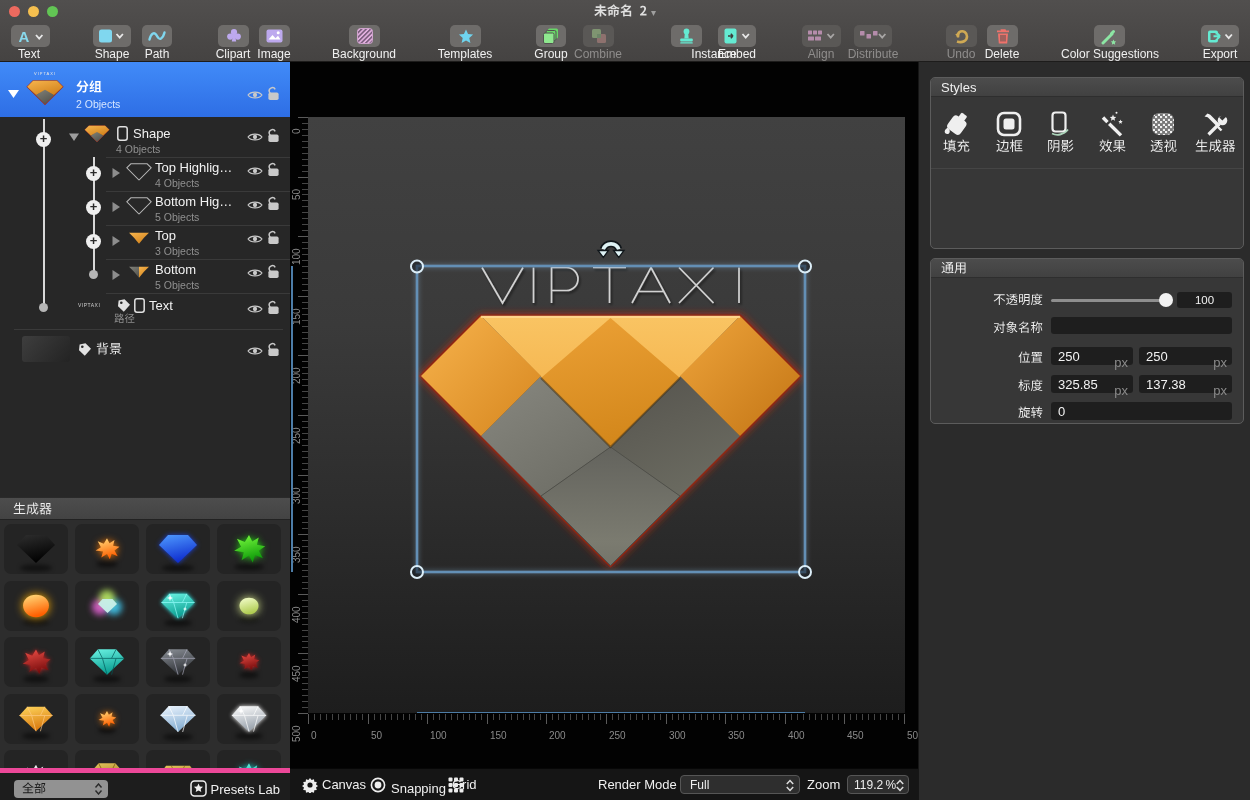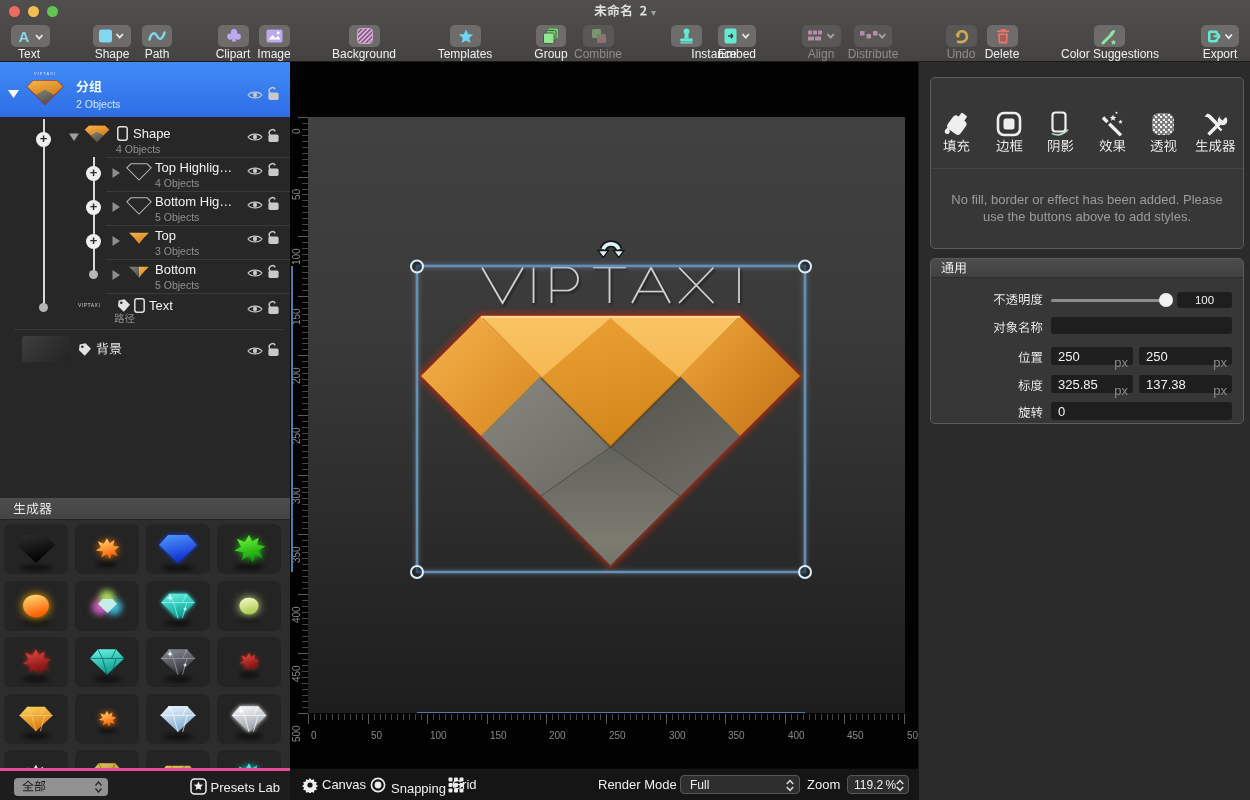--- a/index.html
+++ b/index.html
@@ -26,21 +26,21 @@
 .pluscirc{position:absolute;width:15px;height:15px;border-radius:50%;background:#efefef;color:#2a2a2a;font-size:13px;font-weight:bold;text-align:center;line-height:14px}
 .dotcirc{position:absolute;width:9px;height:9px;border-radius:50%;background:#b5b5b5}
 .disc{position:absolute}
 
 #genhead{left:0;top:435px;width:290px;height:23px;background:linear-gradient(#4d4d4d,#434343);border-top:1px solid #2a2a2a;border-bottom:1px solid #222}
 #genhead .cjk{margin:4px 0 0 13px}
 #palette{left:0;top:458px;width:290px;height:248px;background:#2d2d2d}
 .cell{position:absolute;width:64px;height:50px;border-radius:7px;background:#242424}
 .cell svg{position:absolute;left:50%;top:50%;transform:translate(-50%,-50%)}
 
-#leftbar{left:0;top:768px;width:290px;height:32px;background:#1d1d1d;border-top:3px solid #ec4899}
+#leftbar{left:0;top:768px;width:290px;height:32px;background:#1d1d1d;border-top:5px solid #ec4899}
 #allsel{position:absolute;left:14px;top:7px;width:94px;height:18px;border-radius:4px;background:#929292;color:#1c1c1c;font-size:12px}
 #presets{position:absolute;left:190px;top:7px;color:#efefef;font-size:13px}
 
 #canvas{left:290px;top:62px;width:628px;height:706px;background:#020202;overflow:hidden}
 #doc{position:absolute;left:18px;top:55px;width:597px;height:596px;background:linear-gradient(180deg,#414141 0%,#3a3a3a 35%,#2d2d2d 65%,#1d1d1d 100%)}
 .rnum{position:absolute;font-size:10px;color:#8a8a8a}
 .rnumv{position:absolute;font-size:10px;color:#8a8a8a;transform:rotate(-90deg);transform-origin:left top}
 
 #bottombar{left:290px;top:768px;width:628px;height:32px;background:#151515;border-top:1px solid #070707;color:#f0f0f0;font-size:13px}
 .bbox{position:absolute;height:19px;background:#2e2e2e;border:1px solid #565656;border-radius:4px;color:#eee;font-size:12px}
@@ -854,20 +854,21 @@
  <span style="position:absolute;left:517px;top:8px">Zoom</span>
  <div class="bbox" style="left:557px;top:6px;width:62px">
         <span style="position:absolute;left:6px;top:2px">119.2 %</span>
         <svg style="position:absolute;right:3px;top:2.5px" width="10" height="13" viewBox="0 0 10 13">
           <path d="M1.8 5L5 1.5 8.2 5M1.8 8L5 11.5 8.2 8" stroke="#ddd" stroke-width="1.5" fill="none"></path>
         </svg>
       </div>
 </div>
 <div id="rightpanel" class="abs">
  <div class="rbox" style="top:15px;height:172px">
+  <div class="rhead">Styles</div>
   <div class="sicon" style="left:-2px;top:33px">
           <svg width="29" height="26" viewBox="0 0 29 26">
             <g transform="rotate(36 15 13)" fill="#efefef">
               <rect x="7.5" y="6" width="16" height="16" rx="4"></rect>
               <rect x="12" y="0.8" width="7" height="6.5" rx="1.4"></rect>
             </g>
             <path d="M5.6 16.8c2.6 1.5 3 5.2.6 6.1-1.8.7-3.8-.7-3.5-2.6.2-1.5 1.5-2.6 2.9-3.5z" fill="#efefef"></path>
           </svg>
           <svg class="cjk " width="27.0" height="14.3" viewBox="0 -880 2000 1060" style="vertical-align:-1.6px">
             <g fill="#f0f0f0" transform="scale(1 -1)">
@@ -944,21 +945,20 @@
           </svg>
           <svg class="cjk " width="40.5" height="14.3" viewBox="0 -880 3000 1060" style="vertical-align:-1.6px">
             <g fill="#f0f0f0" transform="scale(1 -1)">
               <path transform="translate(0 0)" d="M239 824C201 681 136 542 54 453C73 443 106 421 121 408C159 453 194 510 226 573H463V352H165V280H463V25H55V-48H949V25H541V280H865V352H541V573H901V646H541V840H463V646H259C281 697 300 752 315 807Z"></path>
               <path transform="translate(1000 0)" d="M544 839C544 782 546 725 549 670H128V389C128 259 119 86 36 -37C54 -46 86 -72 99 -87C191 45 206 247 206 388V395H389C385 223 380 159 367 144C359 135 350 133 335 133C318 133 275 133 229 138C241 119 249 89 250 68C299 65 345 65 371 67C398 70 415 77 431 96C452 123 457 208 462 433C462 443 463 465 463 465H206V597H554C566 435 590 287 628 172C562 96 485 34 396 -13C412 -28 439 -59 451 -75C528 -29 597 26 658 92C704 -11 764 -73 841 -73C918 -73 946 -23 959 148C939 155 911 172 894 189C888 56 876 4 847 4C796 4 751 61 714 159C788 255 847 369 890 500L815 519C783 418 740 327 686 247C660 344 641 463 630 597H951V670H626C623 725 622 781 622 839ZM671 790C735 757 812 706 850 670L897 722C858 756 779 805 716 836Z"></path>
               <path transform="translate(2000 0)" d="M196 730H366V589H196ZM622 730H802V589H622ZM614 484C656 468 706 443 740 420H452C475 452 495 485 511 518L437 532V795H128V524H431C415 489 392 454 364 420H52V353H298C230 293 141 239 30 198C45 184 64 158 72 141L128 165V-80H198V-51H365V-74H437V229H246C305 267 355 309 396 353H582C624 307 679 264 739 229H555V-80H624V-51H802V-74H875V164L924 148C934 166 955 194 972 208C863 234 751 288 675 353H949V420H774L801 449C768 475 704 506 653 524ZM553 795V524H875V795ZM198 15V163H365V15ZM624 15V163H802V15Z"></path>
             </g>
           </svg>
         </div>
   <div style="position:absolute;left:0;top:90px;width:100%;height:1px;background:#454545"></div>
-  <div id="msg">No fill, border or effect has been added. Please<br>use the buttons above to add styles.</div>
  </div>
  <div class="rbox" style="top:196px;height:166px">
   <div class="rhead"><svg class="cjk " width="26.0" height="13.8" viewBox="0 -880 2000 1060" style="vertical-align:-1.6px">
             <g fill="#f0f0f0" transform="scale(1 -1)">
               <path transform="translate(0 0)" d="M65 757C124 705 200 632 235 585L290 635C253 681 176 751 117 800ZM256 465H43V394H184V110C140 92 90 47 39 -8L86 -70C137 -2 186 56 220 56C243 56 277 22 318 -3C388 -45 471 -57 595 -57C703 -57 878 -52 948 -47C949 -27 961 7 969 26C866 16 714 8 596 8C485 8 400 15 333 56C298 79 276 97 256 108ZM364 803V744H787C746 713 695 682 645 658C596 680 544 701 499 717L451 674C513 651 586 619 647 589H363V71H434V237H603V75H671V237H845V146C845 134 841 130 828 129C816 129 774 129 726 130C735 113 744 88 747 69C814 69 857 69 883 80C909 91 917 109 917 146V589H786C766 601 741 614 712 628C787 667 863 719 917 771L870 807L855 803ZM845 531V443H671V531ZM434 387H603V296H434ZM434 443V531H603V443ZM845 387V296H671V387Z"></path>
               <path transform="translate(1000 0)" d="M153 770V407C153 266 143 89 32 -36C49 -45 79 -70 90 -85C167 0 201 115 216 227H467V-71H543V227H813V22C813 4 806 -2 786 -3C767 -4 699 -5 629 -2C639 -22 651 -55 655 -74C749 -75 807 -74 841 -62C875 -50 887 -27 887 22V770ZM227 698H467V537H227ZM813 698V537H543V698ZM227 466H467V298H223C226 336 227 373 227 407ZM813 466V298H543V466Z"></path>
             </g>
           </svg></div>
  </div>
  <div class="rlab" style="top:229px"><svg class="cjk " width="50.0" height="13.2" viewBox="0 -880 4000 1060" style="vertical-align:-1.5px">

